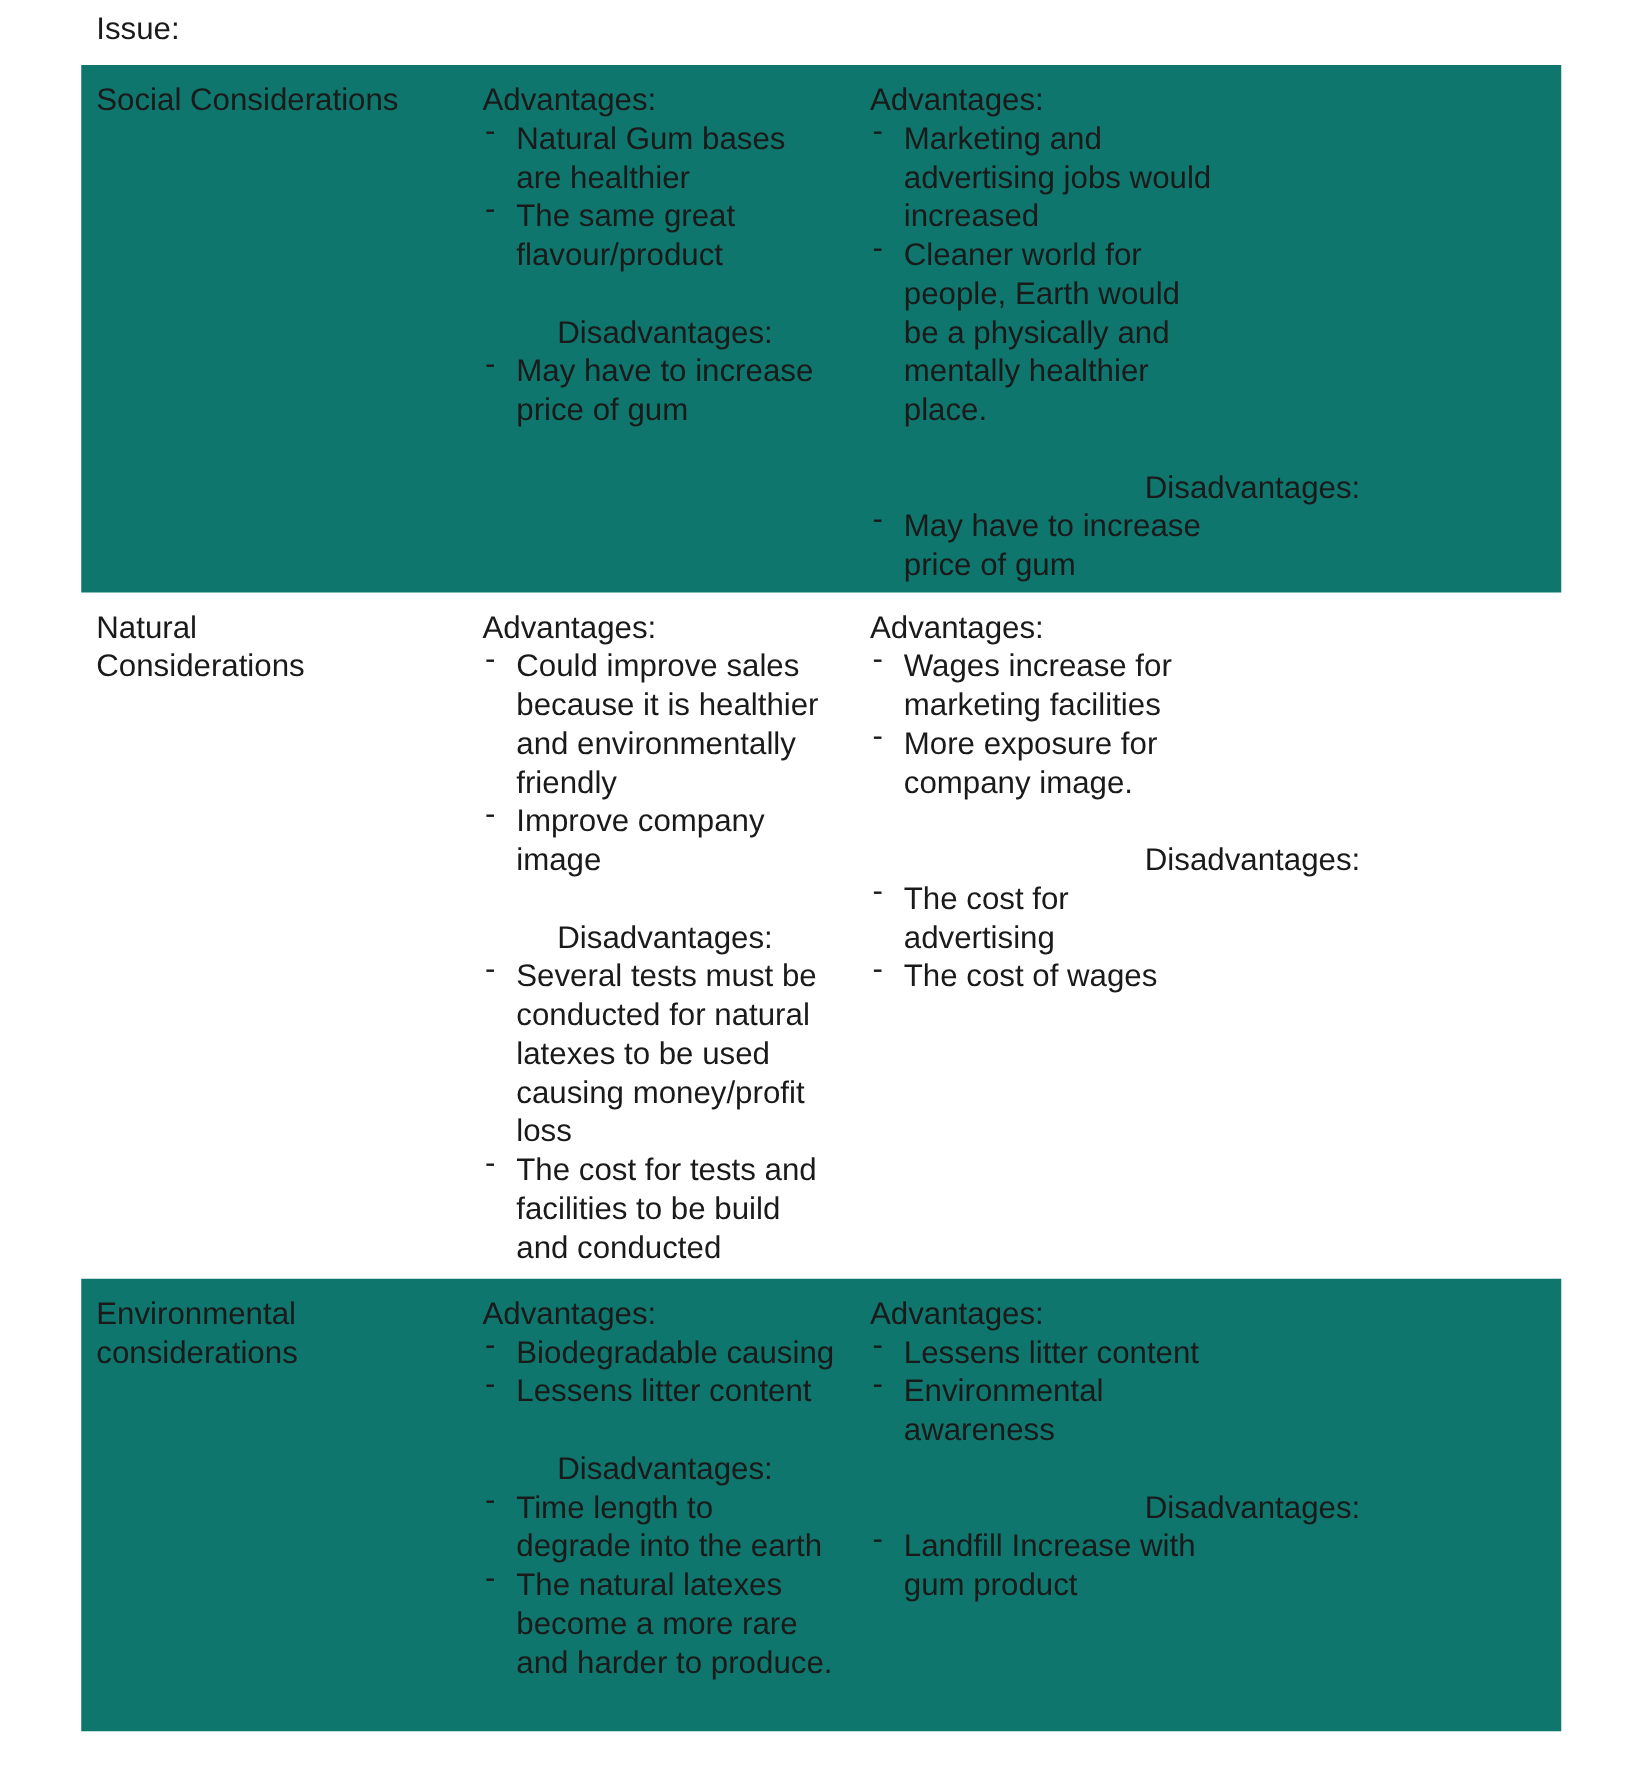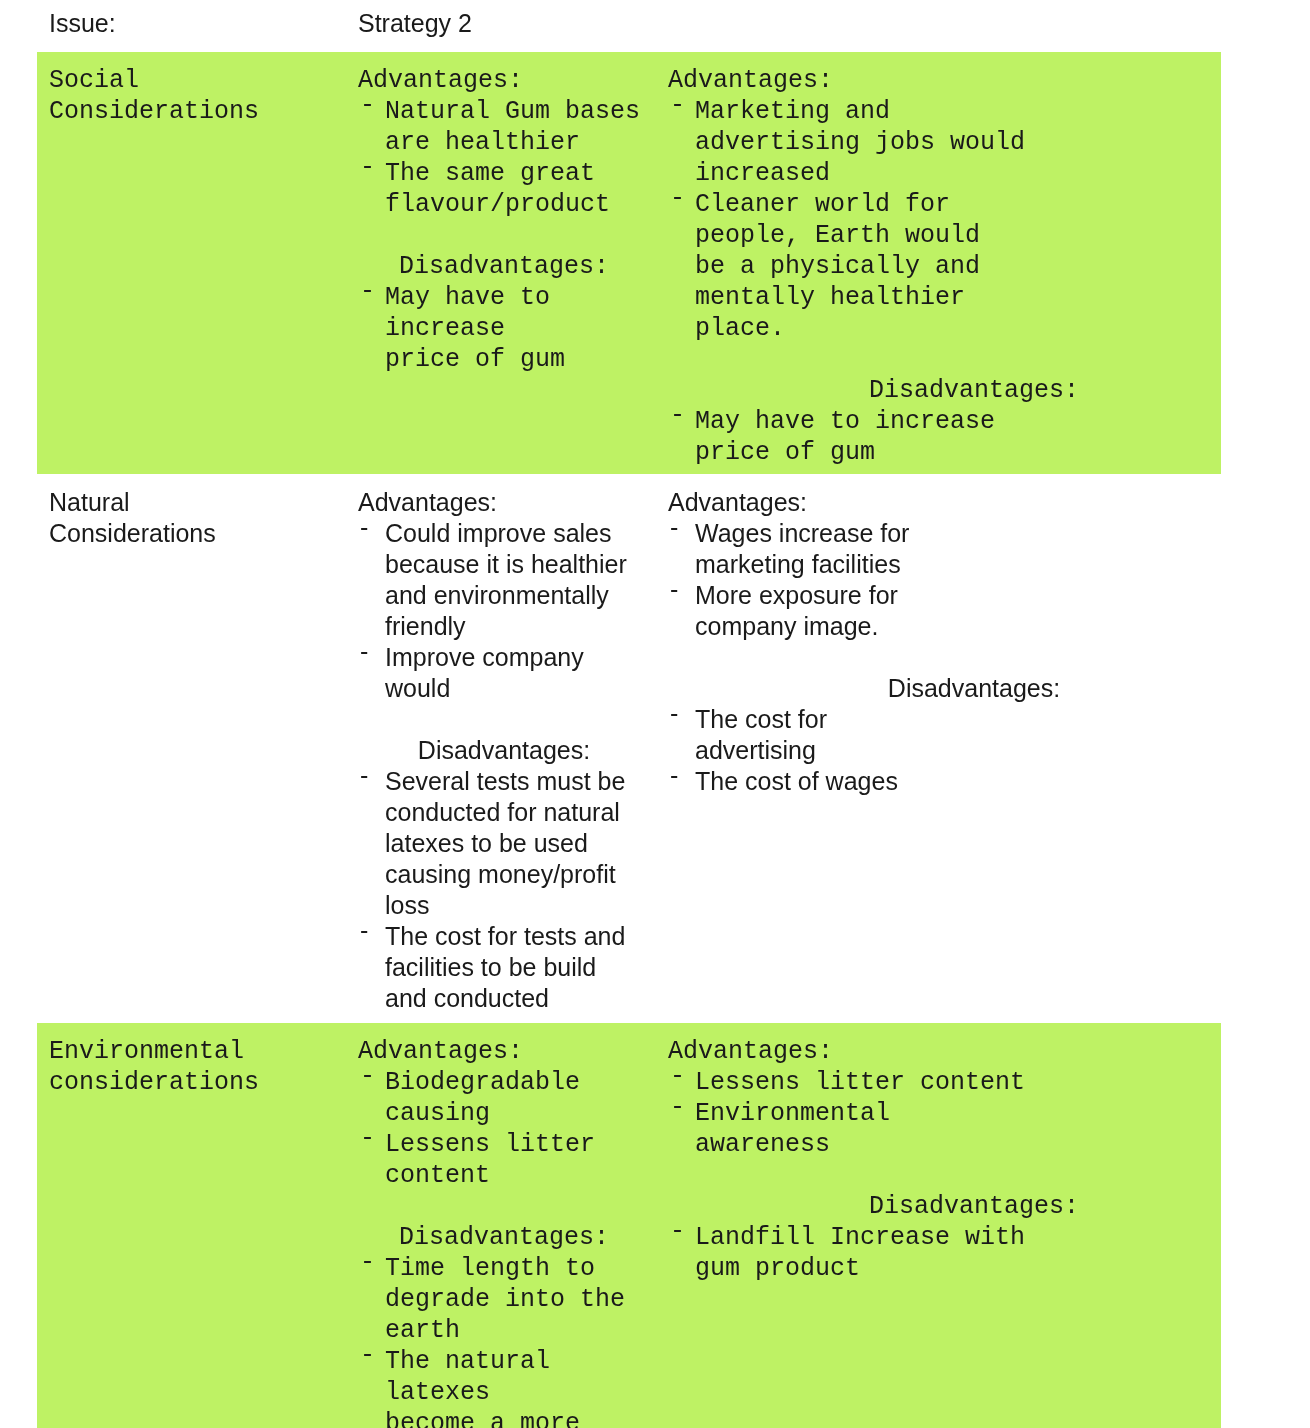--- a/index.html
+++ b/index.html
@@ -10,40 +10,40 @@
   .page {
     position: relative;
     width: 1221px;
     height: 1428px;
     background: #ffffff;
     font-family: "Liberation Sans", "DejaVu Sans", sans-serif;
     font-size: 25px;
     line-height: 31px;
     color: #1a1a1a;
     overflow: hidden;
+    margin-left: 28px;
   }
   .grid {
     display: grid;
     grid-template-columns: 321px 310px 612px;
     margin-left: 37px;
     width: 1243px;
     box-sizing: border-box;
   }
   .header-row {
     height: 52px;
   }
   .header-row .cell {
     padding-top: 8px;
   }
   .body-row {
     box-sizing: border-box;
   }
   .body-row.shaded {
-    background: #bef264;
-    font-family: Liberation Mono, monospace;
+    background: #0f766e;
   }
   .row-social { min-height: 421px; }
   .row-economic { min-height: 549px; }
   .row-environmental { min-height: 362px; }
   .cell {
     box-sizing: border-box;
     padding-top: 13px;
     padding-bottom: 6px;
   }
   .col1 {
@@ -79,21 +79,20 @@
     flex: 1 1 auto;
   }
 </style>
 </head>
 <body>
 
 <div class="page">
 
   <div class="grid header-row">
     <div class="cell col1">Issue:</div>
-    <div class="cell col3">Strategy 2</div>
   </div>
 
   <div class="grid body-row shaded row-social">
     <div class="cell col1 issue-text">Social Considerations</div>
 
     <div class="cell col2">
       <div class="adv-label">Advantages:</div>
       <div class="bullet">
         <span class="dash">-</span>
         <span class="btext">Natural Gum bases
@@ -146,21 +145,21 @@
       <div class="bullet">
         <span class="dash">-</span>
         <span class="btext">Could improve sales
 because it is healthier
 and environmentally
 friendly</span>
       </div>
       <div class="bullet">
         <span class="dash">-</span>
         <span class="btext">Improve company
-would</span>
+image</span>
       </div>
       <div class="dis-label">Disadvantages:</div>
       <div class="bullet">
         <span class="dash">-</span>
         <span class="btext">Several tests must be
 conducted for natural
 latexes to be used
 causing money/profit
 loss</span>
       </div>

